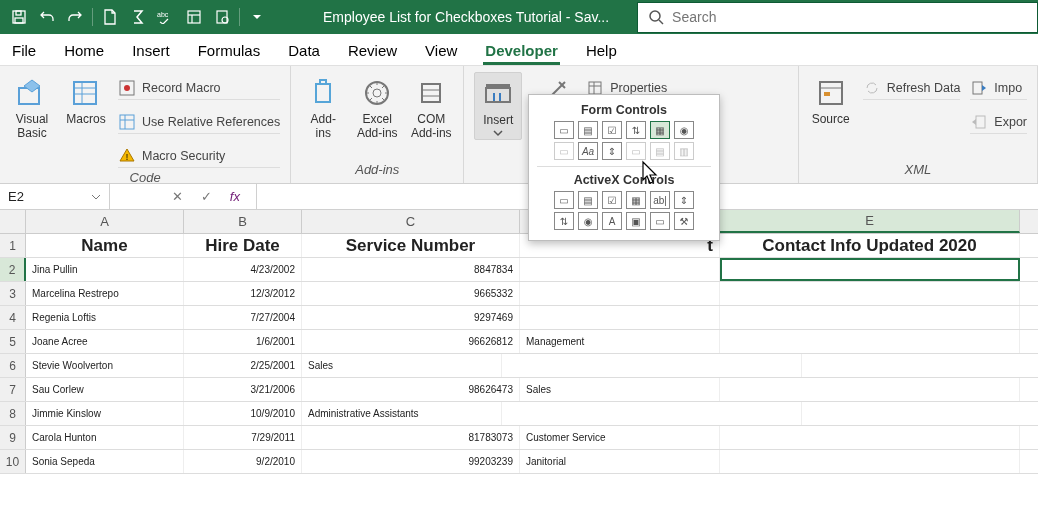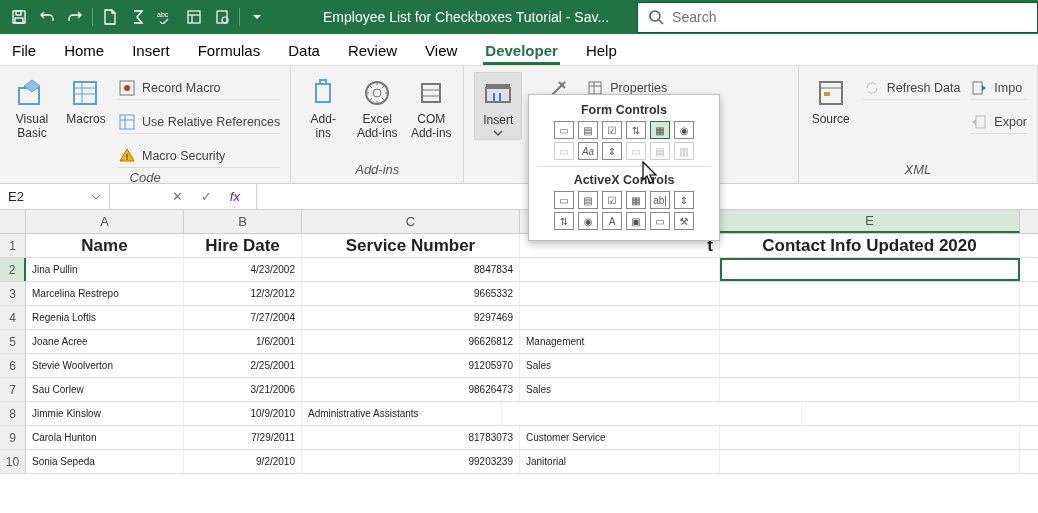--- a/index.html
+++ b/index.html
@@ -417,21 +417,20 @@
         <div class="cell cA">Joane Acree</div>
         <div class="cell cB right">1/6/2001</div>
         <div class="cell cC right">96626812</div>
         <div class="cell cD">Management</div>
         <div class="cell cE"></div>
       </div>
       <div class="row">
         <div class="rowhead">6</div>
         <div class="cell cA">Stevie Woolverton</div>
         <div class="cell cB right">2/25/2001</div>
-        <div class="cell cC right">91205970</div>
         <div class="cell cD">Sales</div>
         <div class="cell cE"></div>
       </div>
       <div class="row">
         <div class="rowhead">7</div>
         <div class="cell cA">Sau Corlew</div>
         <div class="cell cB right">3/21/2006</div>
         <div class="cell cC right">98626473</div>
         <div class="cell cD">Sales</div>
         <div class="cell cE"></div>

